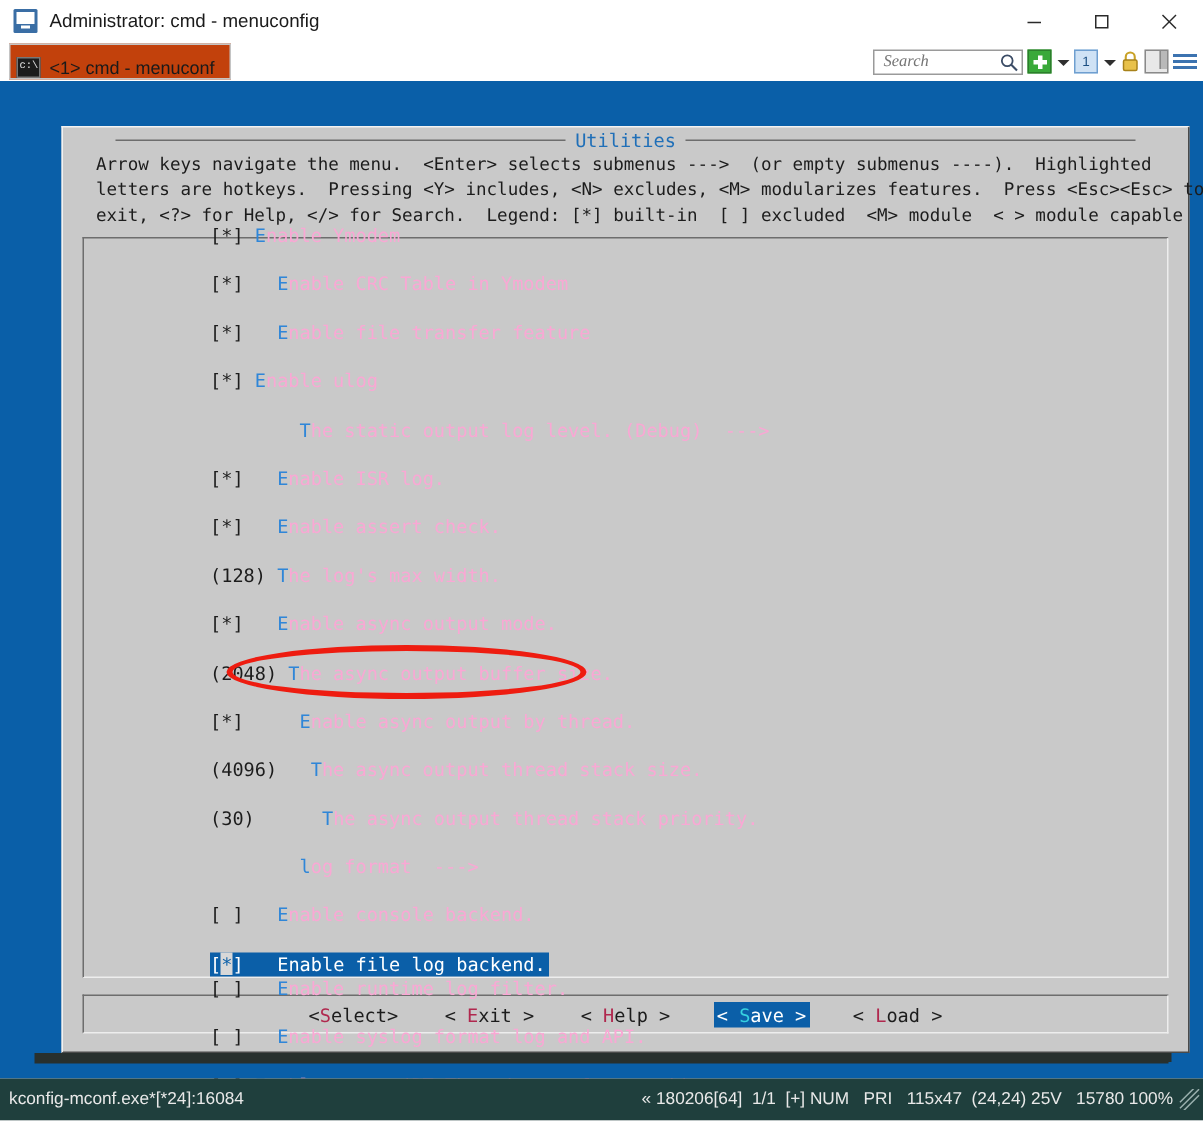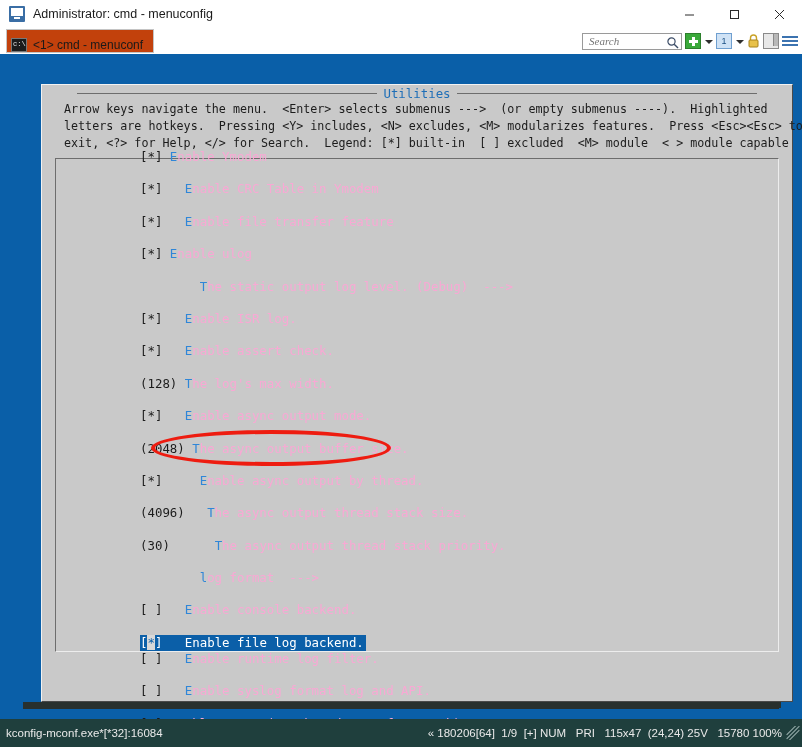--- a/index.html
+++ b/index.html
@@ -502,30 +502,37 @@
         <span class="t">Utilities</span>
         <span class="hr right"></span>
       </div>
 
       <div class="helptext"><span>Arrow keys navigate the menu.  &lt;Enter&gt; selects submenus ---&gt;  (or empty submenus ----).  Highlighted</span>
 <span>letters are hotkeys.  Pressing &lt;Y&gt; includes, &lt;N&gt; excludes, &lt;M&gt; modularizes features.  Press &lt;Esc&gt;&lt;Esc&gt; to</span>
 <span>exit, &lt;?&gt; for Help, &lt;/&gt; for Search.  Legend: [*] built-in  [ ] excluded  &lt;M&gt; module  &lt; &gt; module capable</span></div>
 
       <div class="listbox"></div>
 
+      <div class="buttonbar">
+          <span class="btn">&lt;<span class="k">S</span>elect&gt;</span>
+          <span class="btn">&lt; <span class="k">E</span>xit &gt;</span>
+          <span class="btn">&lt; <span class="k">H</span>elp &gt;</span>
+          <span class="btn active">&lt; <span class="k">S</span>ave &gt;</span>
+          <span class="btn">&lt; <span class="k">L</span>oad &gt;</span>
+        </div>
     </div>
 
     <div class="menu" id="menu-root"><span class="row"><span class="mark">[*] </span><span class="hk">E</span><span class="txt">nable Ymodem</span></span><br><span class="row"><span class="mark">[*] </span>  <span class="hk">E</span><span class="txt">nable CRC Table in Ymodem</span></span><br><span class="row"><span class="mark">[*] </span>  <span class="hk">E</span><span class="txt">nable file transfer feature</span></span><br><span class="row"><span class="mark">[*] </span><span class="hk">E</span><span class="txt">nable ulog</span></span><br><span class="row"><span class="mark">    </span>    <span class="hk">T</span><span class="txt">he static output log level. (Debug)  ---&gt;</span></span><br><span class="row"><span class="mark">[*] </span>  <span class="hk">E</span><span class="txt">nable ISR log.</span></span><br><span class="row"><span class="mark">[*] </span>  <span class="hk">E</span><span class="txt">nable assert check.</span></span><br><span class="row"><span class="mark">(128) </span><span class="hk">T</span><span class="txt">he log's max width.</span></span><br><span class="row"><span class="mark">[*] </span>  <span class="hk">E</span><span class="txt">nable async output mode.</span></span><br><span class="row"><span class="mark">(2048) </span><span class="hk">T</span><span class="txt">he async output buffer size.</span></span><br><span class="row"><span class="mark">[*] </span>    <span class="hk">E</span><span class="txt">nable async output by thread.</span></span><br><span class="row"><span class="mark">(4096) </span>  <span class="hk">T</span><span class="txt">he async output thread stack size.</span></span><br><span class="row"><span class="mark">(30) </span>     <span class="hk">T</span><span class="txt">he async output thread stack priority.</span></span><br><span class="row"><span class="mark">    </span>    <span class="hk">l</span><span class="txt">og format  ---&gt;</span></span><br><span class="row"><span class="mark">[ ] </span>  <span class="hk">E</span><span class="txt">nable console backend.</span></span><br><span class="row sel"><span class="mark">[<span class="star">*</span>] </span>  <span class="hk">E</span><span class="txt">nable file log backend.</span></span><br><span class="row"><span class="mark">[ ] </span>  <span class="hk">E</span><span class="txt">nable runtime log filter.</span></span><br><span class="row"><span class="mark">[ ] </span>  <span class="hk">E</span><span class="txt">nable syslog format log and API.</span></span><br><span class="row"><span class="mark">[ ] </span><span class="hk">E</span><span class="txt">nable utest (RT-Thread test framework)</span></span><br></div>
 
     <div class="annot"></div>
   </div>
 
   <div class="statusbar">
-    <span class="status-left">kconfig-mconf.exe*[*32]:16084</span>
-    <span class="status-right">« 180206[64]  1/9  [+] NUM   PRI   115x47  (24,24) 25V   15780 100%</span>
+    <span class="status-left">kconfig-mconf.exe*[*24]:16084</span>
+    <span class="status-right">« 180206[64]  1/1  [+] NUM   PRI   115x47  (24,24) 25V   15780 100%</span>
     <span class="status-grip">
         <i></i>
         <i></i>
         <i></i>
       </span>
   </div>
 
 </div>
 
 </body></html>

